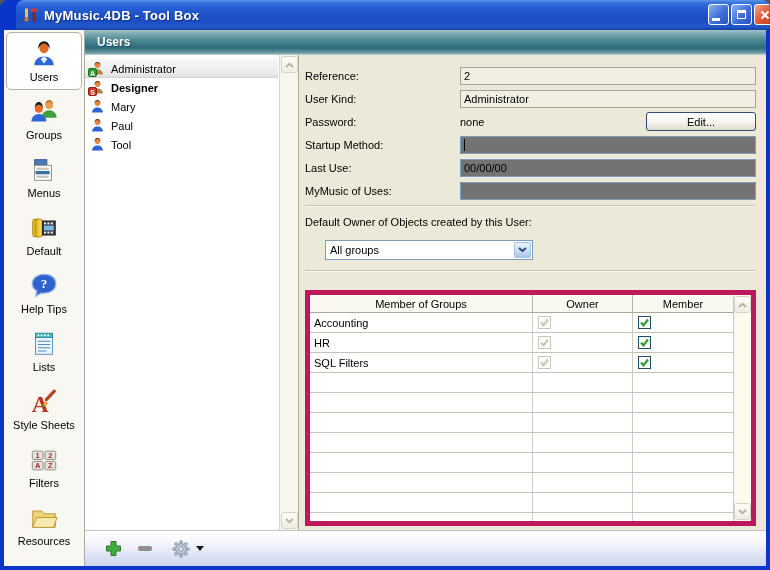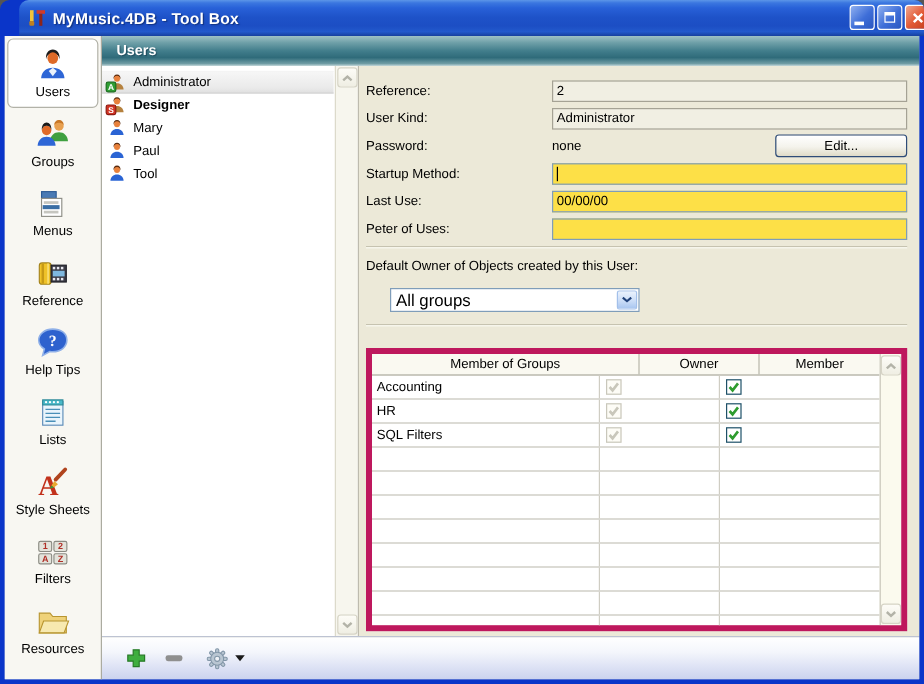--- a/index.html
+++ b/index.html
@@ -59,51 +59,51 @@
   .vsb{position:absolute;right:0;top:0;bottom:0;width:19px;background:#F7F6EE;
     border-left:1px solid #DCDACB;display:flex;flex-direction:column;justify-content:space-between;}
   .sb-btn{width:17px;height:17px;margin:1px auto;background:linear-gradient(180deg,#FDFCF7,#EFEEE3);
     border:1px solid #D6D4C6;border-radius:3px;display:flex;align-items:center;justify-content:center;}
   
   .right-panel{flex:1;min-width:0;background:#ECE9D8;padding:9px 10px 0 6px;
     display:flex;flex-direction:column;}
   .frow{display:flex;align-items:center;height:23px;flex:none;}
   .frow label{width:155px;font-size:11px;color:#000;flex:none;}
   .fval{flex:1;display:flex;align-items:center;min-width:0;}
-  .tbox{height:18px;width:100%;border:1px solid #7F9DB9;background:#fde047;font-size:11px;
+  .tbox{height:18px;width:100%;border:1px solid #7F9DB9;background:#737373;font-size:11px;
     padding:0 3px;display:flex;align-items:center;color:#000;}
   .tbox.disabled{border-color:#A5A294;background:#F1EFE3;}
   .caret{width:1px;height:12px;background:#000;}
   .plainval{flex:1;font-size:11px;color:#000;}
   .xp-btn{width:110px;height:19px;flex:none;border:1px solid #2E4C78;border-radius:3px;
     background:linear-gradient(180deg,#FFFFFF 0%,#F4F3EC 55%,#DFDBC8 100%);
     font-size:11px;font-family:"Liberation Sans",sans-serif;color:#000;
     display:flex;align-items:center;justify-content:center;box-shadow:inset 0 1px #fff;}
   .separator{height:2px;border-top:1px solid #C6C3B0;border-bottom:1px solid #FBFAF2;flex:none;}
   .sep1{margin-top:3px;}
   .sep2{margin-top:10px;}
   .ownerlabel{margin-top:9px;font-size:11px;color:#000;flex:none;}
   .combo{margin-top:12px;margin-left:20px;width:208px;height:20px;border:1px solid #7F9DB9;
     background:#fff;display:flex;align-items:center;flex:none;}
-  .combo-val{flex:1;font-size:14px;padding-left:4px;color:#000;}
+  .combo-val{flex:1;font-size:11px;padding-left:4px;color:#000;}
   .combo-btn{width:17px;height:16px;margin-right:1px;border:1px solid #A3C0EA;border-radius:2px;
     background:linear-gradient(180deg,#EAF2FD 0%,#CBDDF7 55%,#A9C6F0 100%);
     display:flex;align-items:center;justify-content:center;}
   
   .gtable{margin-top:18px;width:451px;height:236px;border:5px solid #be185d;background:#fff;
     position:relative;overflow:hidden;flex:none;}
   .ghead{height:18px;display:flex;background:#FAF9F1;border-bottom:1px solid #ABA99D;
     font-size:11px;color:#000;margin-right:18px;}
   .gh{display:flex;align-items:center;justify-content:center;}
   .gh1{width:223px;border-right:1px solid #B8B6AA;}
   .gh2{width:100px;border-right:1px solid #B8B6AA;}
   .gh3{flex:1;}
   .grow{height:20px;display:flex;border-bottom:1px solid #C6C4BA;margin-right:18px;}
   .gc{display:flex;align-items:center;font-size:11px;color:#000;}
-  .gc1{width:190px;padding-left:4px;border-right:1px solid #CFCDC3;}
+  .gc1{width:223px;padding-left:4px;border-right:1px solid #CFCDC3;}
   .gc2{width:100px;padding-left:5px;border-right:1px solid #CFCDC3;}
   .gc3{flex:1;padding-left:5px;}
   .cb{width:13px;height:13px;border:1px solid;background:#fff;display:flex;
     align-items:center;justify-content:center;}
   .cb.on{border-color:#1D5068;}
   .cb.dis{border-color:#C9C7BB;background:#FDFCF6;}
   .gtable .vsb{background:#FBFAEE;border-left:1px solid #C8C6BA;width:18px;}
   
   .toolbar{height:36px;flex:none;border-top:1px solid #BDC3D2;display:flex;align-items:center;
     padding-left:16px;background:linear-gradient(180deg,#FFFFFF 0%,#F4F6FC 35%,#DEE3F5 70%,#CBD3EE 100%);}
@@ -199,21 +199,21 @@
             <rect x="14.5" y="8.5" width="13.5" height="15" fill="#3C3C46" stroke="#1E1E26"></rect>
             <rect x="16" y="10" width="2.2" height="2.2" fill="#E8E8F0"></rect>
               <rect x="19.6" y="10" width="2.2" height="2.2" fill="#E8E8F0"></rect>
               <rect x="23.2" y="10" width="2.2" height="2.2" fill="#E8E8F0"></rect>
             <rect x="16" y="19.8" width="2.2" height="2.2" fill="#E8E8F0"></rect>
               <rect x="19.6" y="19.8" width="2.2" height="2.2" fill="#E8E8F0"></rect>
               <rect x="23.2" y="19.8" width="2.2" height="2.2" fill="#E8E8F0"></rect>
             <rect x="16" y="13.5" width="10.5" height="5" fill="#7FB8DE"></rect>
           </svg>
         </span>
-        <span class="side-label">Reference</span>
+        <span class="side-label">Default</span>
       </div>
 
       <div class="side-item">
         <span class="icn">
           <svg width="30" height="30" viewBox="0 0 32 32">
             <path d="M16 3.5C9 3.5 3.5 7.7 3.5 13.2c0 3.3 2 6.2 5 8L7 26.8l6.3-3.4c.9.1 1.8.2 2.7.2 7 0 12.5-4.2 12.5-10.4S23 3.5 16 3.5z" fill="#2E62CE" stroke="#8FB0E8" stroke-width="1.4"></path>
             <text x="16" y="18.2" text-anchor="middle" font-size="14" font-weight="bold" fill="#fff" font-family="Liberation Serif, serif">?</text>
           </svg>
         </span>
         <span class="side-label">Help Tips</span>
@@ -385,21 +385,21 @@
           </div>
 
           <div class="frow">
             <label>Last Use:</label>
             <div class="fval">
                 <div class="tbox">00/00/00</div>
               </div>
           </div>
 
           <div class="frow">
-            <label>Peter of Uses:</label>
+            <label>MyMusic of Uses:</label>
             <div class="fval">
                 <div class="tbox"></div>
               </div>
           </div>
 
           <div class="separator sep1"></div>
 
           <div class="ownerlabel">Default Owner of Objects created by this User:</div>
 
           <div class="combo">

